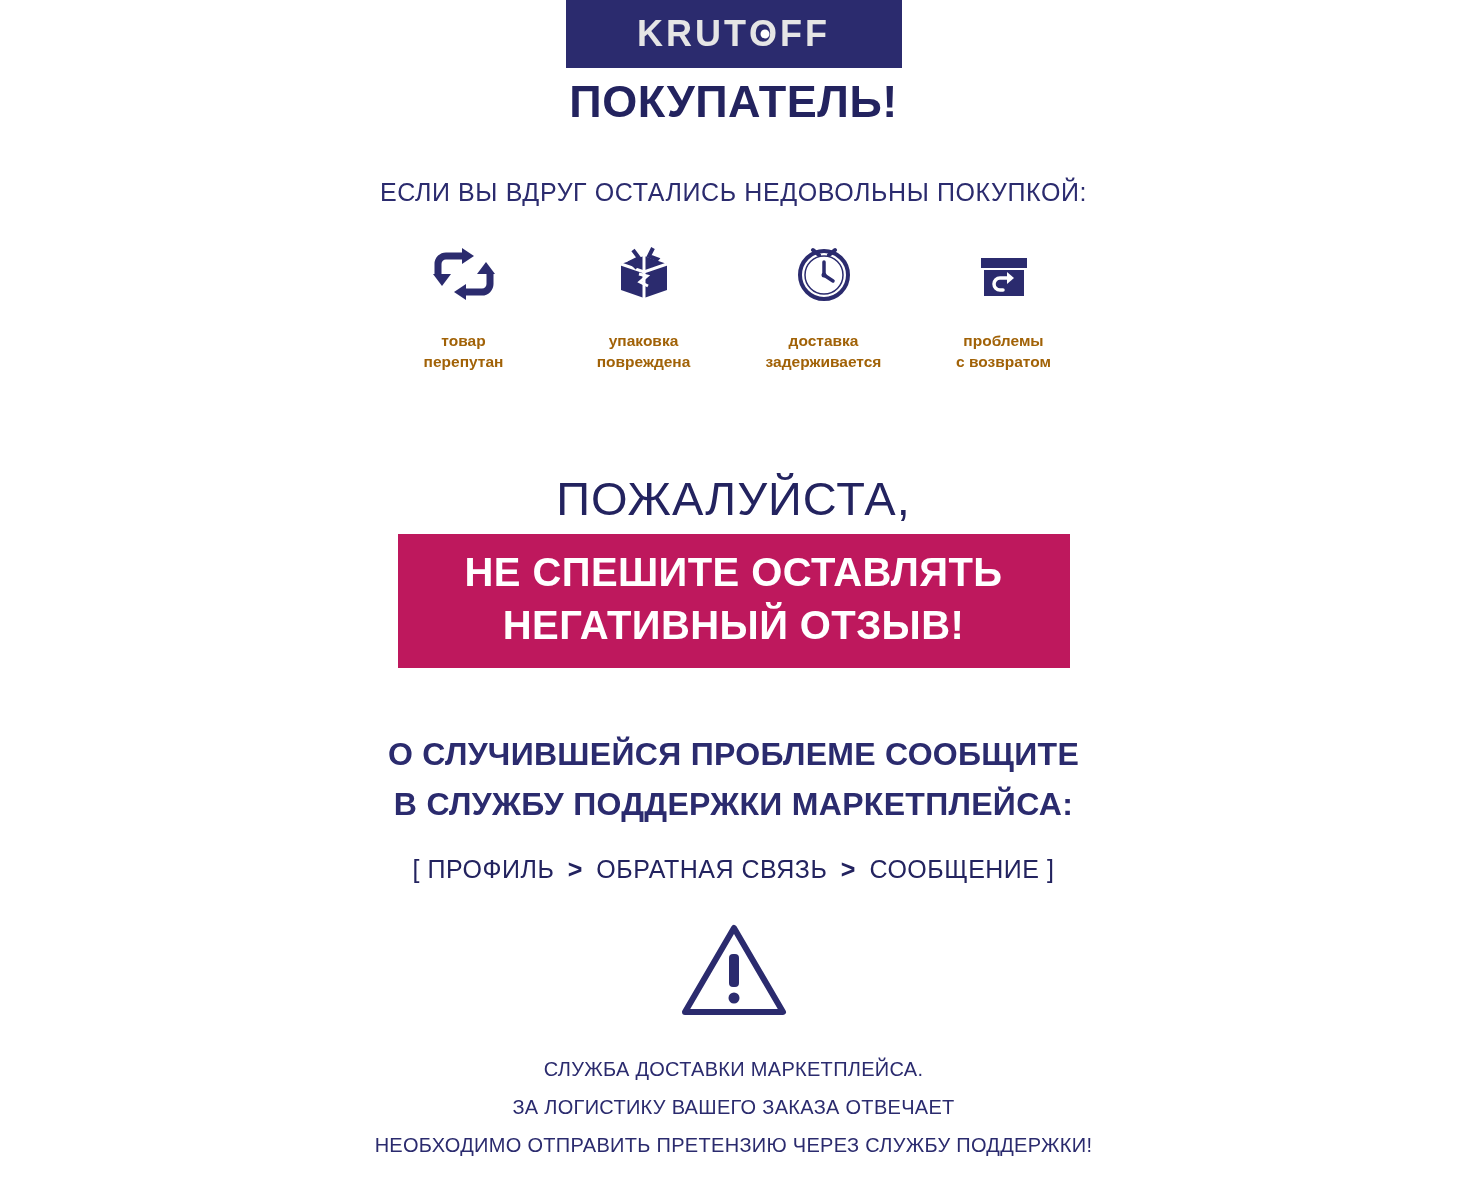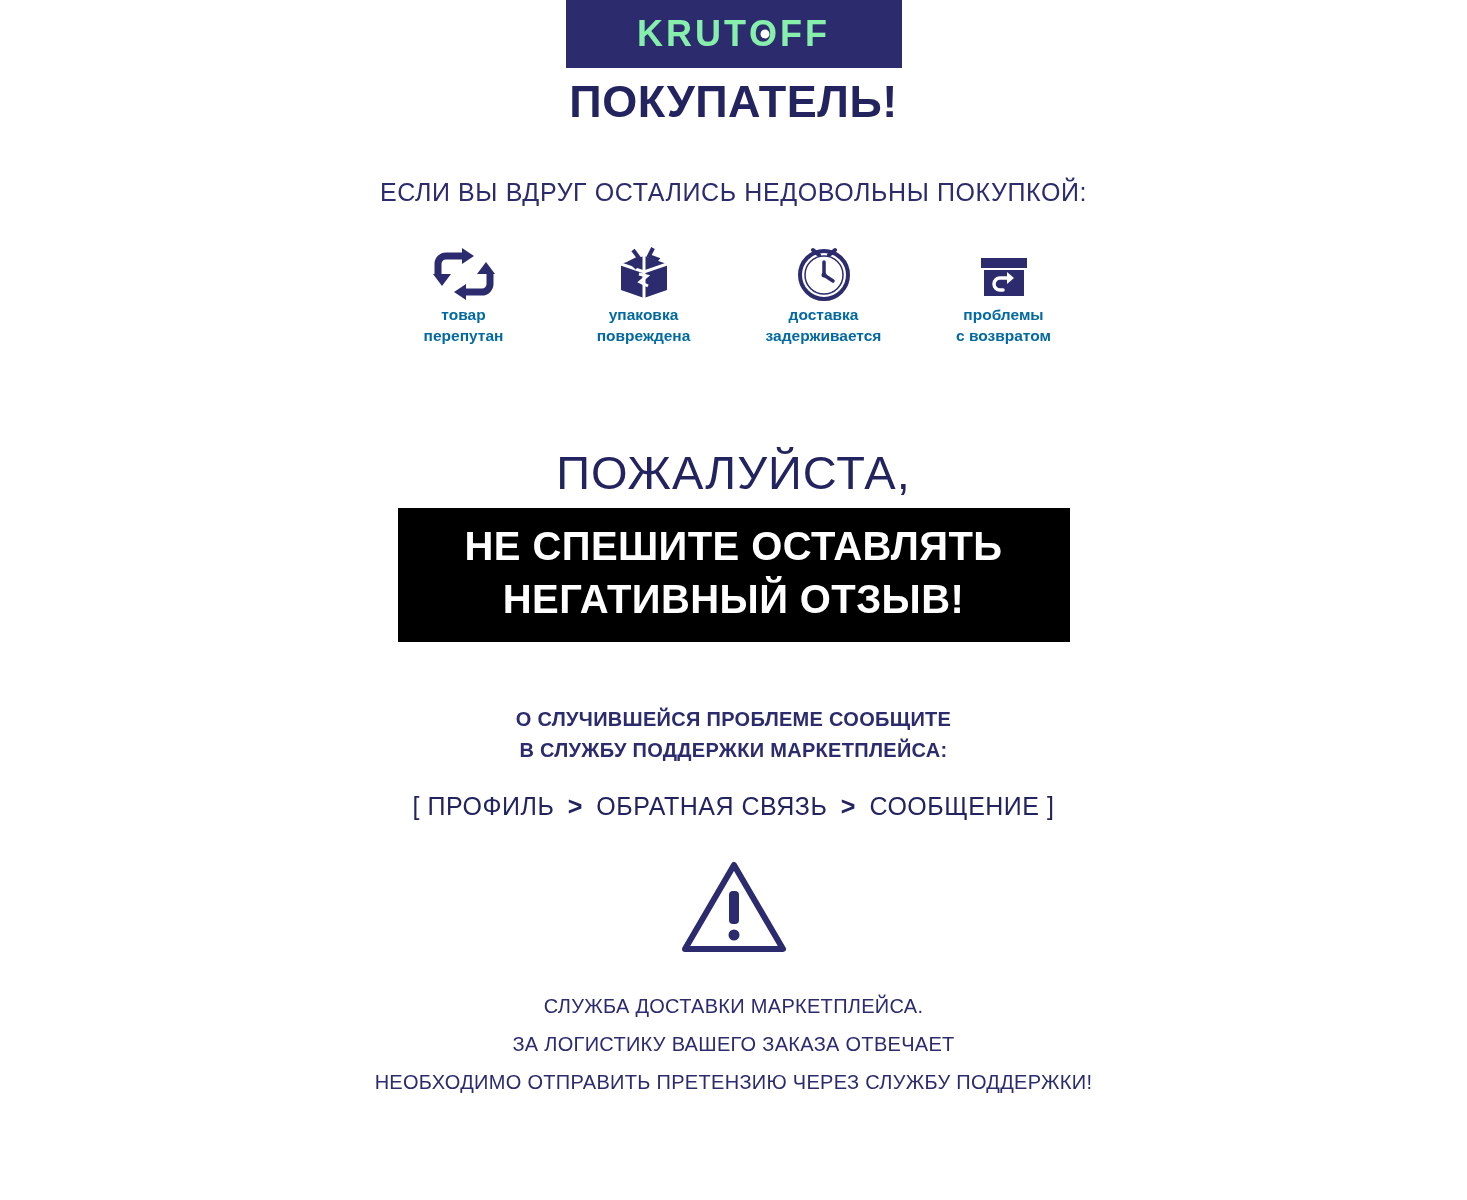--- a/index.html
+++ b/index.html
@@ -28,21 +28,21 @@
   .logo-bar {
     margin-top: 0px;
     width: 336px;
     height: 68px;
     background: #2b2b6e;
     display: flex;
     align-items: center;
     justify-content: center;
   }
   .logo-text {
-    color: #86efac;
+    color: #e5e5e5;
     font-size: 36px;
     font-weight: bold;
     letter-spacing: 3px;
     font-family: "Liberation Sans", sans-serif;
     display: flex;
     align-items: flex-start;
   }
   .logo-dot {
     display: inline-block;
     width: 9px;
@@ -93,57 +93,57 @@
     flex-direction: column;
     align-items: center;
   }
   .icon-box {
     height: 58px;
     display: flex;
     align-items: center;
     justify-content: center;
   }
   .icon-caption {
-    margin-top: 2px;
+    margin-top: 28px;
     font-size: 15.5px;
     font-weight: bold;
-    color: #0369a1;
+    color: #a16207;
     text-align: center;
     line-height: 1.35;
     white-space: pre-line;
   }
 
   
   .h-please {
     margin-top: 98px;
     font-size: 47px;
     font-weight: 400;
     letter-spacing: 1px;
     color: #23235f;
     text-align: center;
   }
   .banner {
     margin-top: 8px;
-    background: #000000;
+    background: #be185d;
     color: #ffffff;
     width: 672px;
     padding: 12px 10px 16px 10px;
     text-align: center;
     font-size: 40px;
     font-weight: bold;
     line-height: 1.33;
     letter-spacing: 0.4px;
     box-sizing: border-box;
   }
 
   
   .report {
     margin-top: 62px;
     text-align: center;
-    font-size: 20px;
+    font-size: 32px;
     font-weight: bold;
     color: #2b2b6e;
     line-height: 1.55;
     letter-spacing: 0.3px;
   }
   .path {
     margin-top: 26px;
     font-size: 25px;
     font-weight: 400;
     color: #23235f;

